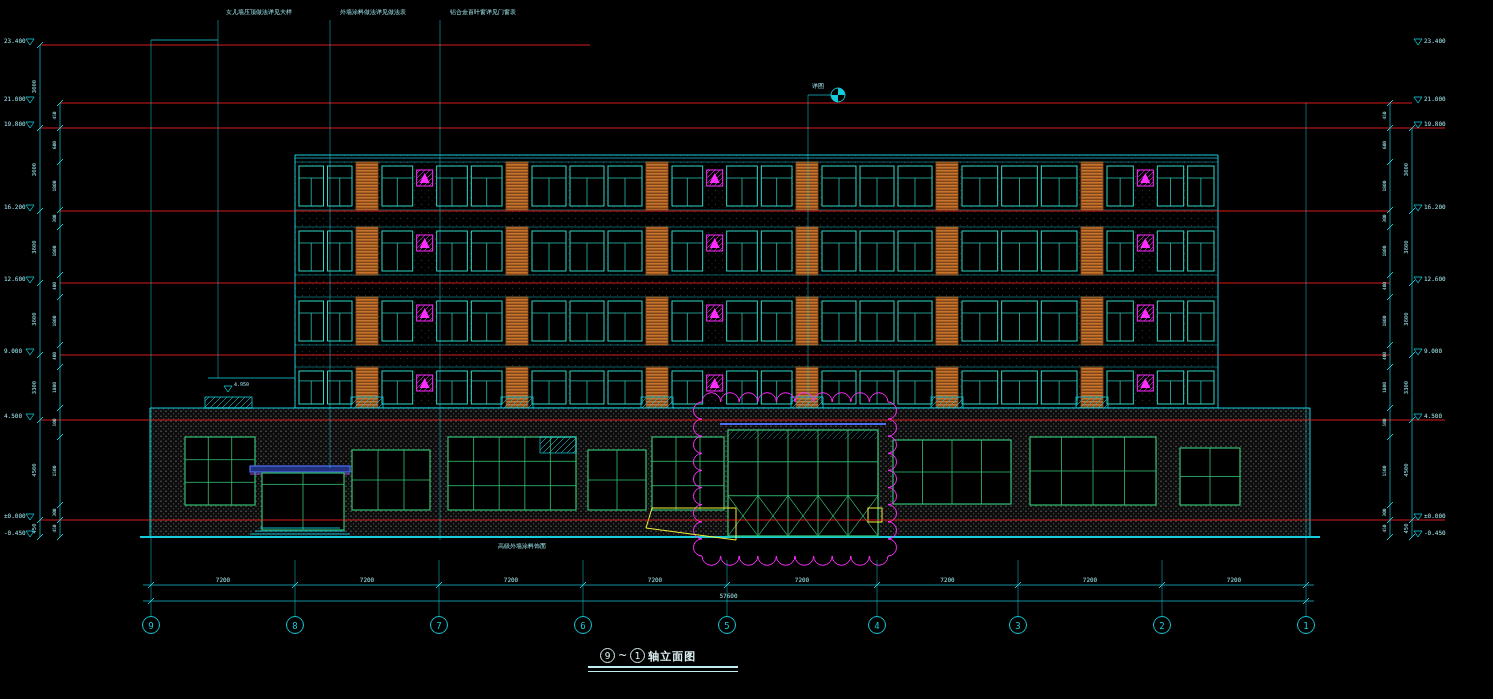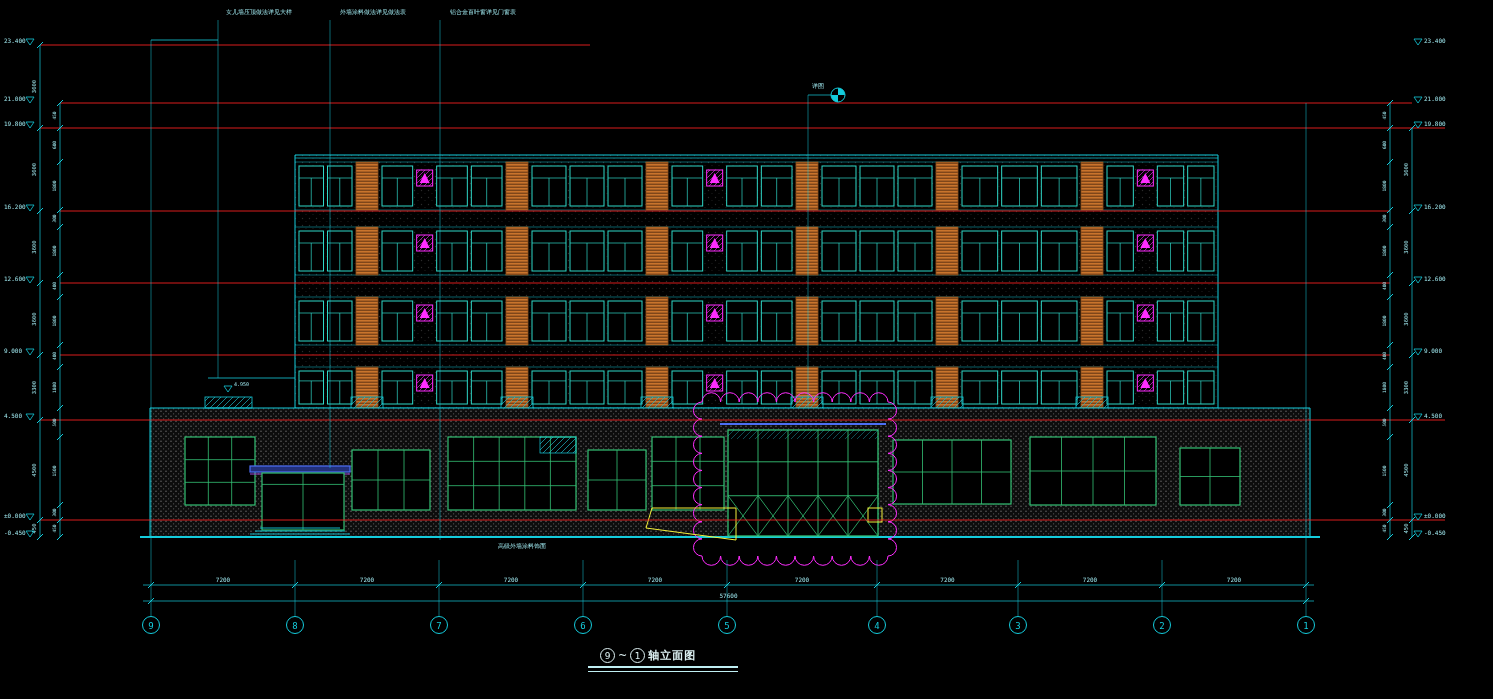--- a/index.html
+++ b/index.html
@@ -3,21 +3,21 @@
 <meta charset="utf-8">
 <style>
   html,body{margin:0;padding:0;background:#000;}
   #stage{position:relative;width:1493px;height:699px;background:#000;overflow:hidden;
          font-family:"DejaVu Sans", sans-serif;}
   svg{position:absolute;left:0;top:0;}
   .title{position:absolute;left:600px;top:648px;display:flex;align-items:center;gap:3px;
          color:#dff3f5;font-size:11px;line-height:14px;}
   .circ{display:inline-flex;align-items:center;justify-content:center;width:13px;height:13px;
         border:1px solid #dff3f5;border-radius:50%;font-size:9px;}
-  .ttl{letter-spacing:1px;font-weight:bold;}
+  .ttl{letter-spacing:1px;font-weight:bold;font-family:Liberation Serif, serif;}
   .title-underline{position:absolute;left:588px;top:666px;width:150px;height:3px;
         border-top:2px solid #bfeef2;border-bottom:1px solid #bfeef2;}
 </style>
 </head>
 <body>
 
 <div id="stage">
   <svg id="cad" width="1493" height="699" viewBox="0 0 1493 699">
     <defs>
       <pattern id="stip" width="7" height="7" patternUnits="userSpaceOnUse">

